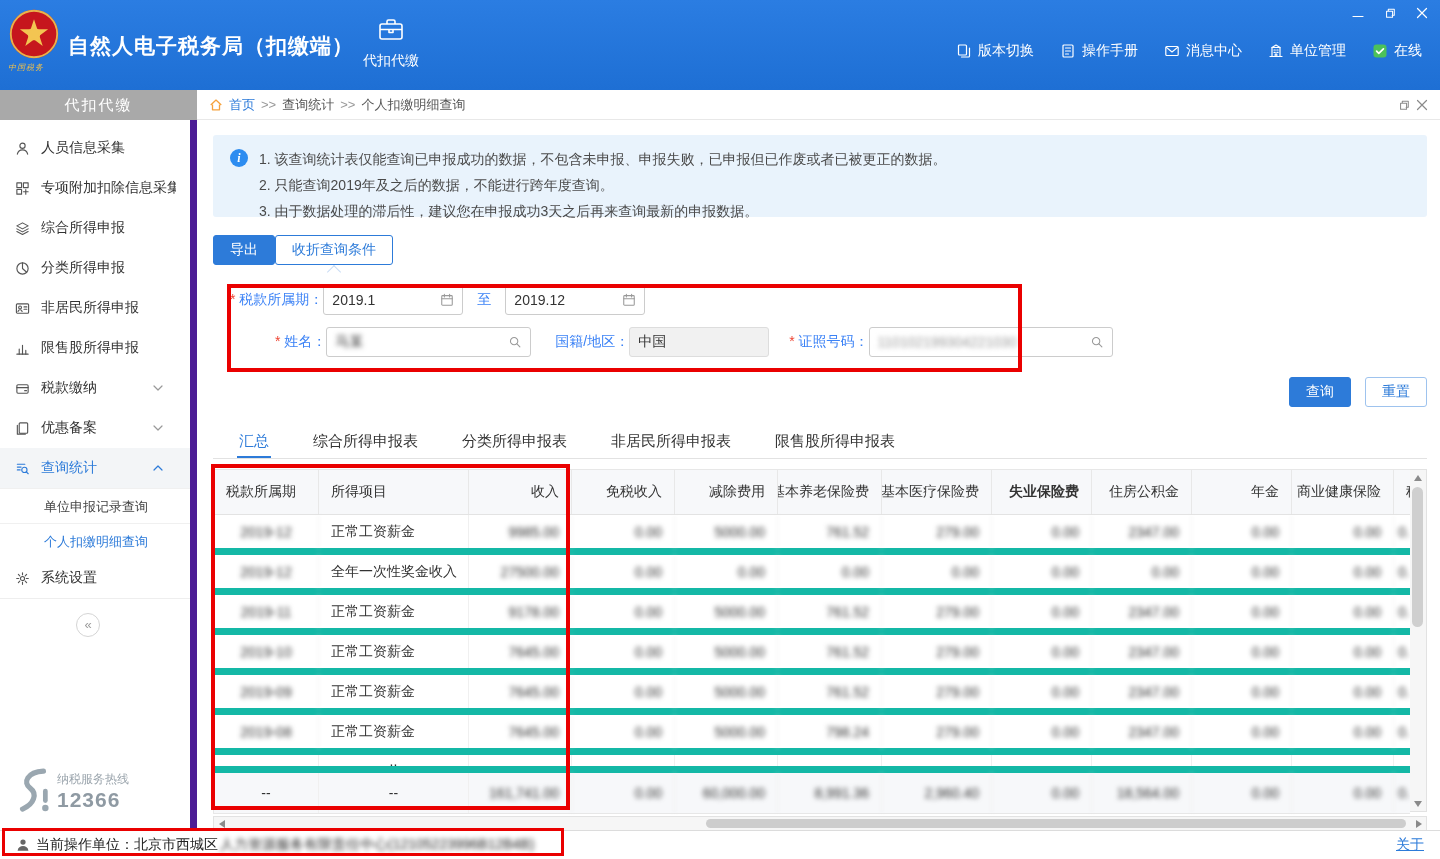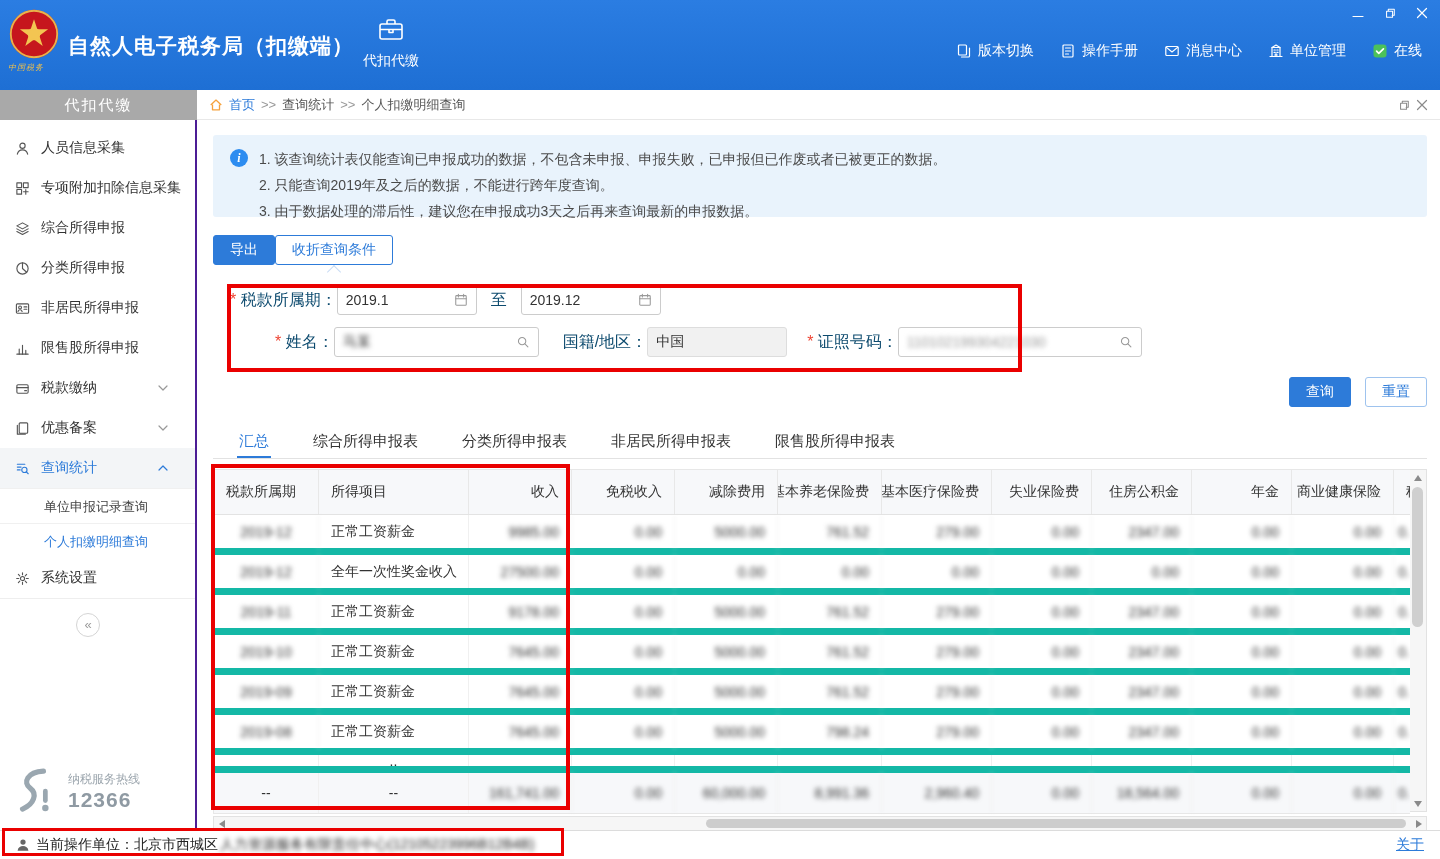--- a/index.html
+++ b/index.html
@@ -29,34 +29,34 @@
     font-size:15px; text-align:center; line-height:30px; letter-spacing:2px; }
   .breadcrumb-bar { position:absolute; left:197px; right:0; top:0; height:30px; background:#fff;
     border-bottom:1px solid #e8e8e8; display:flex; align-items:center; padding:0 12px; font-size:13px; color:#555; gap:6px; }
   .breadcrumb-bar a { color:#2d7bd9; text-decoration:none; cursor:pointer; }
   .breadcrumb-bar .sep { color:#999; }
   .breadcrumb-bar .spacer { flex:1; }
   .panel-ic { color:#8a8a8a; cursor:pointer; }
 
   
   .sidebar { position:absolute; left:0; top:120px; width:197px; bottom:29px; background:#fff;
-    border-right:2px solid #4c1d95; padding-top:8px; }
+    border-right:7px solid #4c1d95; padding-top:8px; }
   .menu-item { height:40px; display:flex; align-items:center; padding:0 14px; font-size:14px; color:#333; cursor:pointer; }
   .menu-item .icon { width:17px; margin-right:10px; color:#555; }
   .menu-item .mi-label { flex:1; white-space:nowrap; overflow:hidden; }
   .menu-item .chev { color:#999; margin-left:4px; }
   .menu-item.active { background:#f3f5f7; color:#2d7bd9; }
   .menu-item.active .icon, .menu-item.active .chev { color:#2d7bd9; }
   .submenu-item { height:35px; line-height:35px; padding-left:44px; font-size:13px; color:#444;
     border-top:1px solid #f0f0f0; cursor:pointer; background:#fff; }
   .submenu-item.selected { color:#2d7bd9; }
   .sb-divider { border-top:1px solid #eee; margin:0; }
   .collapse-btn { width:24px; height:24px; border:1px solid #d5d5d5; border-radius:50%; color:#9b9b9b;
     font-size:13px; line-height:22px; text-align:center; margin:14px 0 0 76px; cursor:pointer; background:#fff; }
-  .hotline { position:absolute; left:14px; bottom:14px; display:flex; align-items:center; gap:16px; }
+  .hotline { position:absolute; left:14px; bottom:14px; display:flex; align-items:center; gap:5px; }
   .hotline-text .hl-label { font-size:12px; color:#9aa4ac; }
   .hotline-text .hl-number { font-size:21px; font-weight:bold; color:#8f9aa3; letter-spacing:1px; }
 
   
   .main { position:absolute; left:197px; top:120px; right:0; bottom:29px; background:#fff; padding:0 13px 0 16px; overflow:hidden; }
 
   .notice { margin-top:15px; background:#e9f3fc; border-radius:3px; padding:11px 16px 10px 46px; position:relative; height:82px; }
   .info-ic { position:absolute; left:17px; top:14px; width:18px; height:18px; border-radius:50%; background:#2d8cf0;
     color:#fff; font-size:12px; font-style:italic; font-weight:bold; text-align:center; line-height:18px; font-family:"Liberation Serif",serif; }
   .notice p { font-size:14px; color:#4a4a4a; line-height:26px; white-space:nowrap; }
@@ -64,21 +64,21 @@
   .toolbar { margin-top:18px; display:flex; align-items:flex-start; height:30px; }
   .btn { height:30px; border-radius:3px; font-size:14px; padding:0 16px; cursor:pointer; font-family:inherit; }
   .btn-primary { background:#2d7bd9; color:#fff; border:1px solid #2d7bd9; }
   .btn-outline { background:#fff; color:#2d7bd9; border:1px solid #2d7bd9; position:relative; }
   .btn-ghost { background:#fff; color:#2d7bd9; border:1px solid #9ec3ee; }
   .notch { position:absolute; left:50%; bottom:-13px; width:10px; height:10px; background:#fff;
     border-left:1px solid #c9dcf4; border-top:1px solid #c9dcf4; transform:translateX(-50%) rotate(45deg); }
 
   .qform { margin-top:20px; }
   .frow { display:flex; align-items:center; height:30px; margin-bottom:12px; }
-  .flabel { font-size:16px; color:#0c4a6e; white-space:nowrap; }
+  .flabel { font-size:14px; color:#3b82f6; white-space:nowrap; }
   .req::before { content:"* "; color:#e43; }
   .finput { height:30px; border:1px solid #ccc; border-radius:3px; background:#fff; display:flex; align-items:center; padding:0 8px; }
   .finput input { border:none; outline:none; background:transparent; font:14px "Liberation Sans","DejaVu Sans",sans-serif; color:#333; width:100%; }
   .finput .icon { color:#999; flex:none; margin-left:4px; }
   .finput.gray { background:#f1f1f1; border-color:#ddd; }
   .actions { display:flex; justify-content:flex-end; gap:14px; margin-top:20px; }
 
   .tabs { margin-top:18px; display:flex; border-bottom:1px solid #e2e2e2; height:34px; padding-left:24px; }
   .tab { margin-right:40px; font-size:15px; color:#333; line-height:31px; padding:0 2px; cursor:pointer; white-space:nowrap; }
   .tab.active { color:#2d7bd9; border-bottom:2px solid #2d7bd9; }
@@ -495,21 +495,21 @@
     <div class="table-zone">
       <div class="tbl">
         <div class="tr thead-row">
             <div class="th" style="width: 105px;">税款所属期</div>
             <div class="th" style="width: 150px;">所得项目</div>
             <div class="th num" style="width: 103px;">收入</div>
             <div class="th num" style="width: 103px;">免税收入</div>
             <div class="th num" style="width: 103px;">减除费用</div>
             <div class="th num" style="width: 104px;">基本养老保险费</div>
             <div class="th num" style="width: 110px;">基本医疗保险费</div>
-            <div class="th num" style="width: 100px;">失业保险费</div>
+            <div class="th num" style="width: 100px; font-weight: bold;">失业保险费</div>
             <div class="th num" style="width: 100px;">住房公积金</div>
             <div class="th num" style="width: 100px;">年金</div>
             <div class="th num" style="width: 102px;">商业健康保险</div>
             <div class="th clip">税</div>
           </div>
         <div>
             <div class="tr">
               <div class="td ctr blur" style="width: 105px;">2019-12</div>
               <div class="td" style="width: 150px;">正常工资薪金</div>
               <div class="td num blur" style="width: 103px;">9985.00</div>

